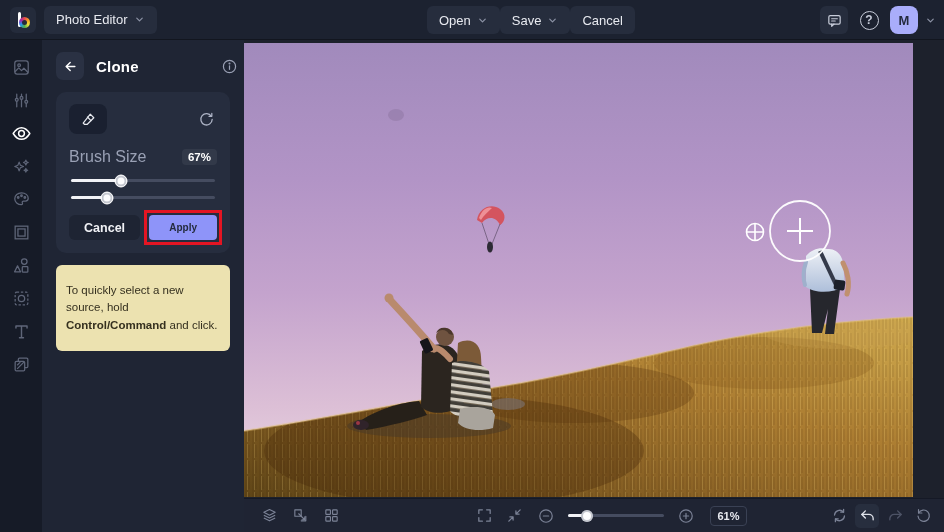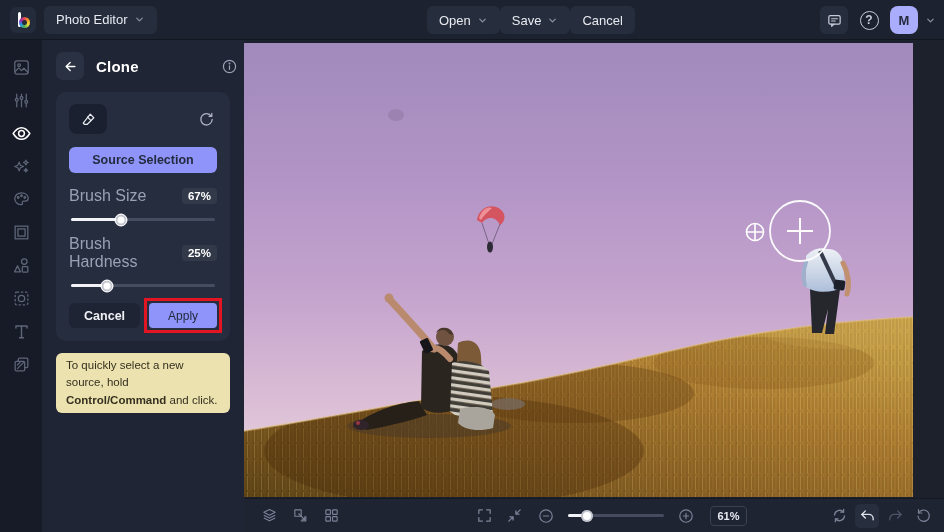--- a/index.html
+++ b/index.html
@@ -62,24 +62,24 @@
   .slider-track { position:relative; height:3px; background:#454c60; border-radius:2px;
     margin:13px 2px 4px 2px; cursor:pointer; }
   .slider-fill { position:absolute; left:0; top:0; height:3px; background:#f2f3f6; border-radius:2px; }
   .slider-handle { position:absolute; top:50%; width:13px; height:13px; background:#fdfdfe;
     border:1.5px solid #fff; box-shadow:inset 0 0 0 2px rgba(90,96,120,.35); border-radius:50%;
     transform:translate(-50%,-50%); cursor:grab; }
   .btn-row { display:flex; margin-top:16px; gap:9px; }
   .cancel-btn { flex:1.05; height:25px; background:#1e2433; border-radius:6px; color:#f0f1f5;
     font-size:12.5px; font-weight:bold; display:flex; align-items:center; justify-content:center; cursor:pointer; }
   .apply-wrap { flex:1; position:relative; }
-  .apply-btn { height:25px; background:#8e94f9; border-radius:4px; color:#242b3e; font-size:12px;
-    font-weight:normal; display:flex; align-items:center; justify-content:center; cursor:pointer; width:100%; }
+  .apply-btn { height:25px; background:#8e94f9; border-radius:4px; color:#242b3e; font-size:10px;
+    font-weight:bold; display:flex; align-items:center; justify-content:center; cursor:pointer; width:100%; }
   .red-annotation { position:absolute; inset:-5px; border:3px solid #e41523; pointer-events:none; }
-  .tooltip { margin:12px 14px; background:#ece2b0; border-radius:6px; padding:4px 10px;
+  .tooltip { margin:12px 14px; background:#ece2b0; border-radius:6px; padding:17px 10px;
     color:#35301f; font-size:11.5px; line-height:1.5; }
   .tooltip b { font-weight:bold; }
 
   
   .canvas-area { position:absolute; left:244px; top:40px; width:700px; height:458px; background:#1d212c; }
   .photo { position:absolute; left:0; top:3px; width:669px; height:454px; cursor:crosshair; }
 
   
   .toolbar { position:absolute; left:244px; top:498px; width:700px; height:34px; background:#1f2433;
     border-top:1px solid #151926; display:flex; align-items:center; z-index:30; }
@@ -249,38 +249,33 @@
         </svg>
       </div>
       <div class="reset-btn">
         <svg width="17" height="17" viewBox="0 0 24 24" fill="none" stroke="currentColor" stroke-width="1.8" stroke-linecap="round" stroke-linejoin="round">
           <path d="M18.8 7.5A8 8 0 1 0 20 12"></path>
             <path d="M19.5 3.5v4h-4"></path>
         </svg>
       </div>
     </div>
 
-    <div class="src-btn">Source Selection</div>
 
     <div class="slider-group">
       <div class="slider-head">
         <span class="slider-label">Brush Size</span>
         <span class="slider-value">67%</span>
       </div>
       <div class="slider-track">
         <div class="slider-fill" style="width: 35%;"></div>
         <div class="slider-handle" style="left: 35%;"></div>
       </div>
     </div>
 
     <div class="slider-group">
-      <div class="slider-head">
-        <span class="slider-label">Brush Hardness</span>
-        <span class="slider-value">25%</span>
-      </div>
       <div class="slider-track">
         <div class="slider-fill" style="width: 25%;"></div>
         <div class="slider-handle" style="left: 25%;"></div>
       </div>
     </div>
 
 
     <div class="btn-row">
       <div class="cancel-btn">Cancel</div>
       <div class="apply-wrap">

